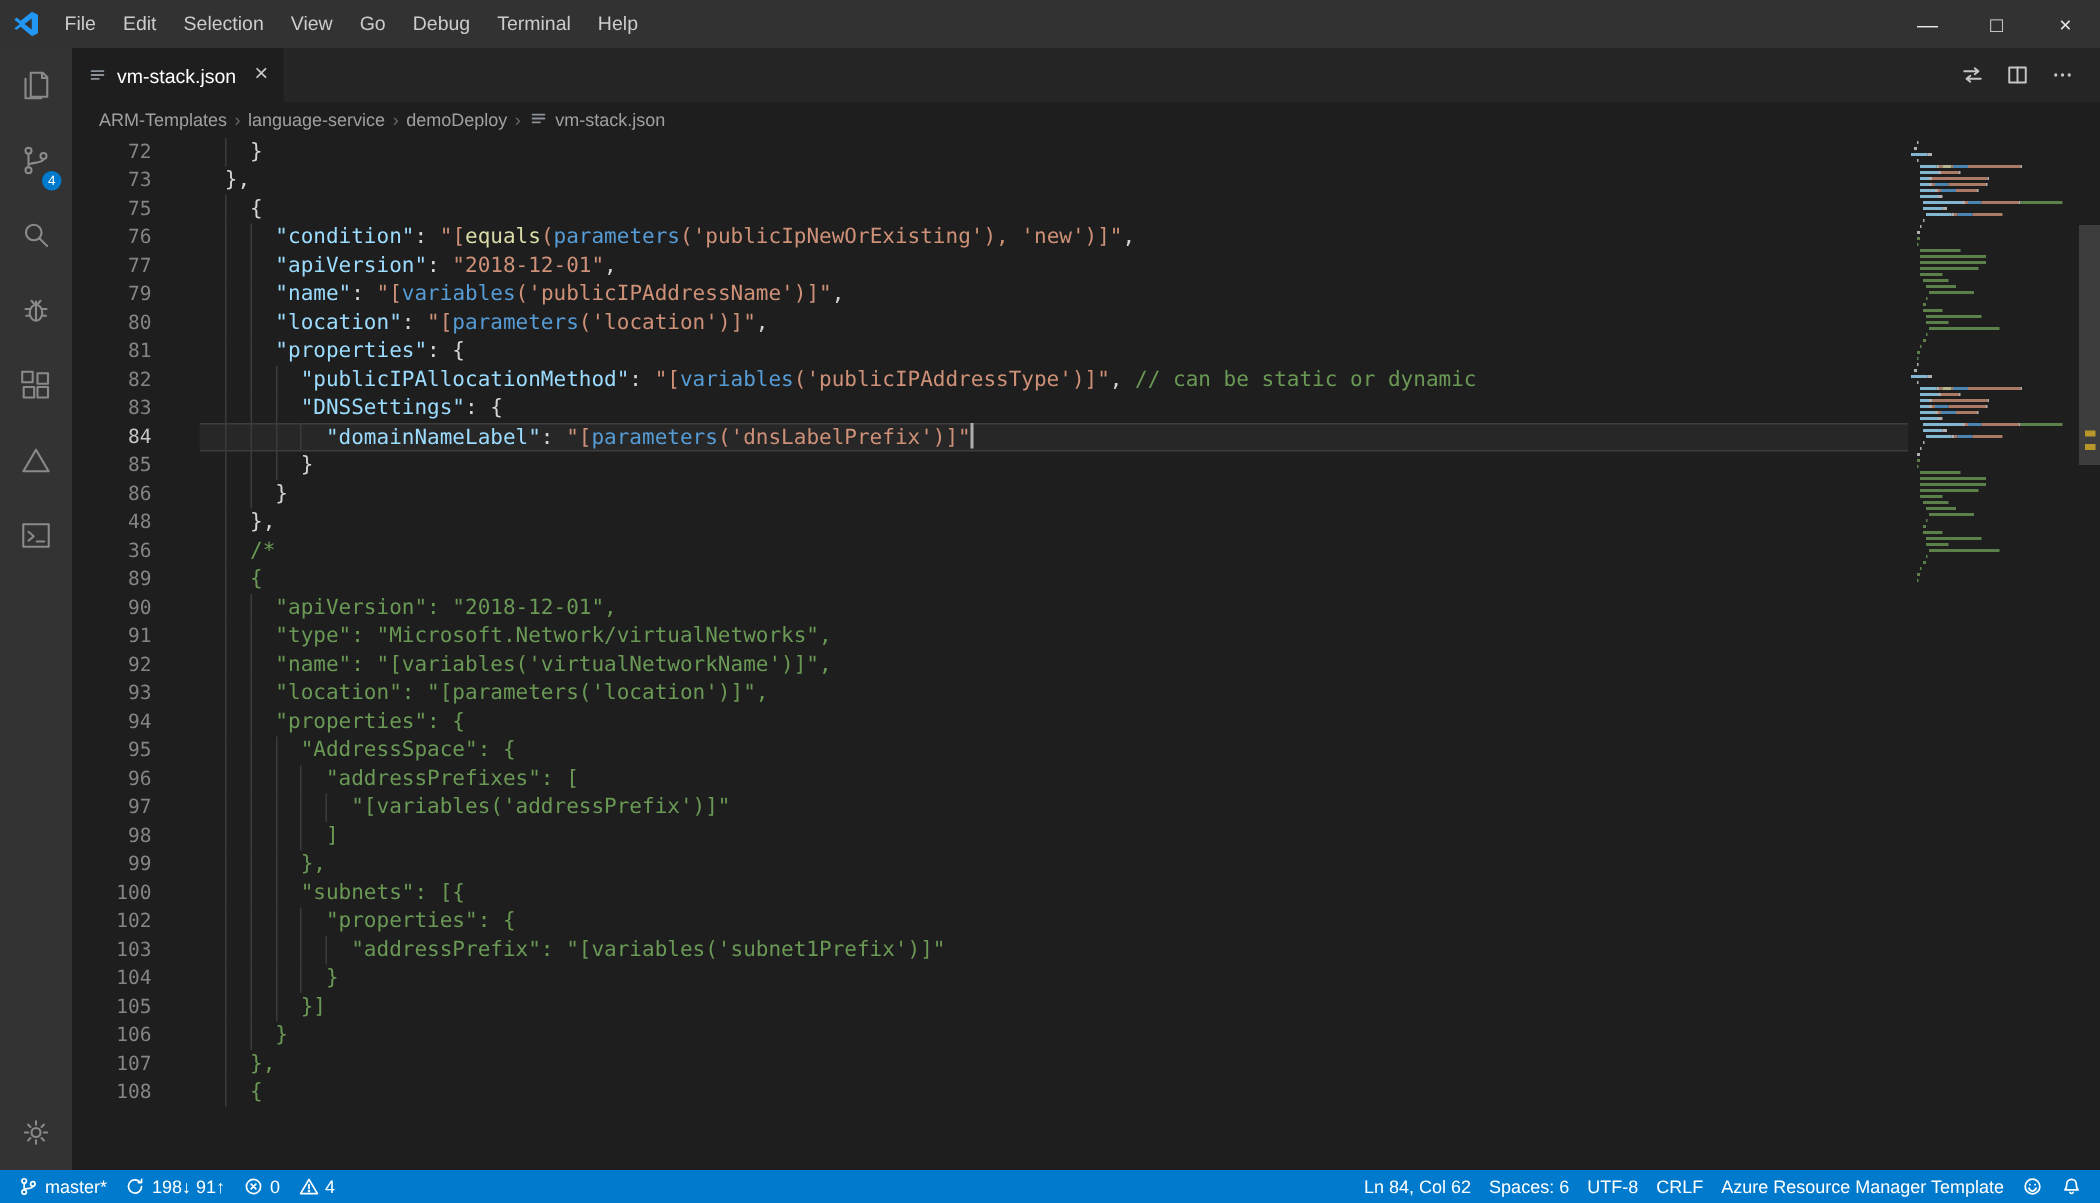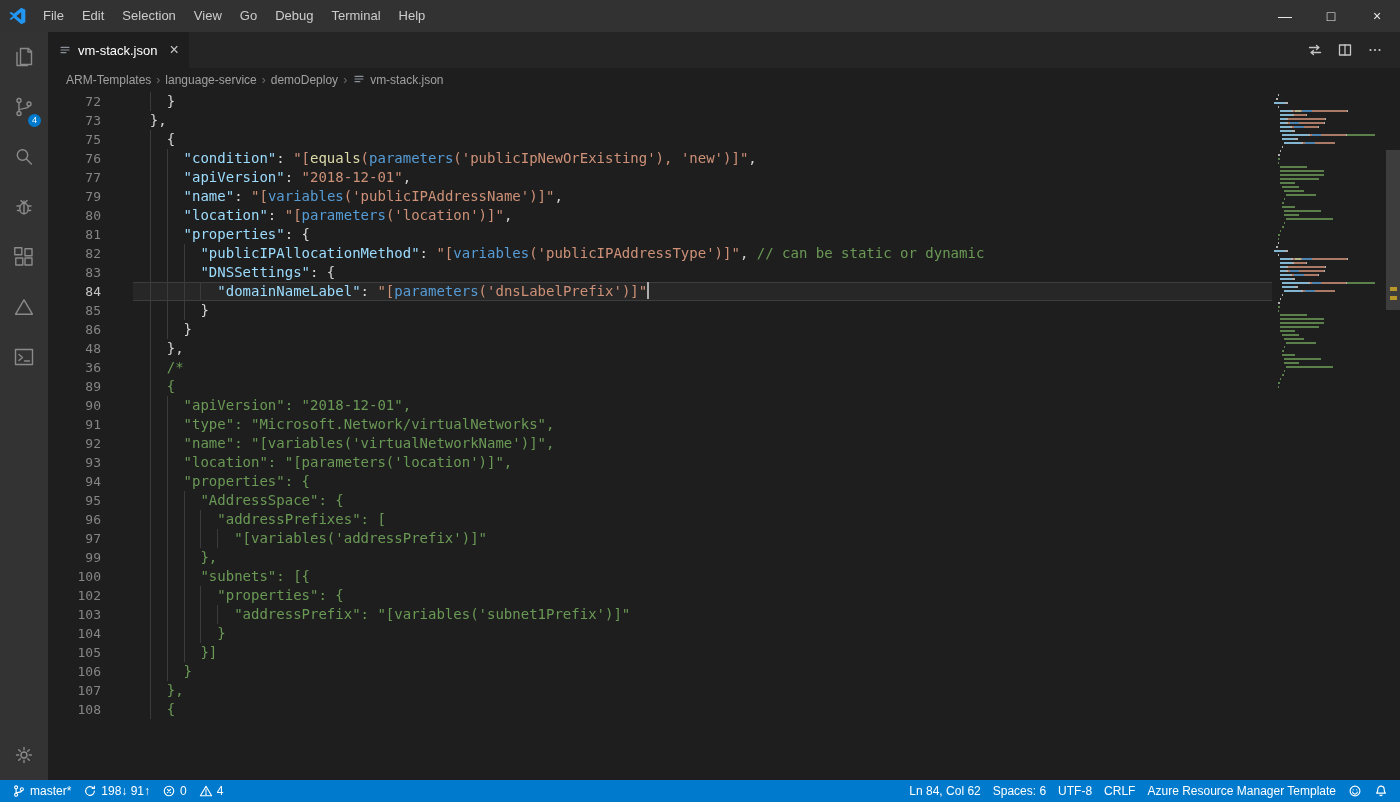--- a/index.html
+++ b/index.html
@@ -232,20 +232,21 @@
             <div class="row"><span class="ln">36</span><span class="gut"></span><div class="codearea"><div class="guide" style="left: 16.86px;"></div><span class="tk-c">    /*</span></div></div>
             <div class="row"><span class="ln">89</span><span class="gut"></span><div class="codearea"><div class="guide" style="left: 16.86px;"></div><span class="tk-c">    {</span></div></div>
             <div class="row"><span class="ln">90</span><span class="gut"></span><div class="codearea"><div class="guide" style="left: 16.86px;"></div><div class="guide" style="left: 33.72px;"></div><span class="tk-c">      "apiVersion": "2018-12-01",</span></div></div>
             <div class="row"><span class="ln">91</span><span class="gut"></span><div class="codearea"><div class="guide" style="left: 16.86px;"></div><div class="guide" style="left: 33.72px;"></div><span class="tk-c">      "type": "Microsoft.Network/virtualNetworks",</span></div></div>
             <div class="row"><span class="ln">92</span><span class="gut"></span><div class="codearea"><div class="guide" style="left: 16.86px;"></div><div class="guide" style="left: 33.72px;"></div><span class="tk-c">      "name": "[variables('virtualNetworkName')]",</span></div></div>
             <div class="row"><span class="ln">93</span><span class="gut"></span><div class="codearea"><div class="guide" style="left: 16.86px;"></div><div class="guide" style="left: 33.72px;"></div><span class="tk-c">      "location": "[parameters('location')]",</span></div></div>
             <div class="row"><span class="ln">94</span><span class="gut"></span><div class="codearea"><div class="guide" style="left: 16.86px;"></div><div class="guide" style="left: 33.72px;"></div><span class="tk-c">      "properties": {</span></div></div>
             <div class="row"><span class="ln">95</span><span class="gut"></span><div class="codearea"><div class="guide" style="left: 16.86px;"></div><div class="guide" style="left: 33.72px;"></div><div class="guide" style="left: 50.58px;"></div><span class="tk-c">        "AddressSpace": {</span></div></div>
             <div class="row"><span class="ln">96</span><span class="gut"></span><div class="codearea"><div class="guide" style="left: 16.86px;"></div><div class="guide" style="left: 33.72px;"></div><div class="guide" style="left: 50.58px;"></div><div class="guide" style="left: 67.44px;"></div><span class="tk-c">          "addressPrefixes": [</span></div></div>
             <div class="row"><span class="ln">97</span><span class="gut"></span><div class="codearea"><div class="guide" style="left: 16.86px;"></div><div class="guide" style="left: 33.72px;"></div><div class="guide" style="left: 50.58px;"></div><div class="guide" style="left: 67.44px;"></div><div class="guide" style="left: 84.3px;"></div><span class="tk-c">            "[variables('addressPrefix')]"</span></div></div>
+            <div class="row"><span class="ln">98</span><span class="gut"></span><div class="codearea"><div class="guide" style="left: 16.86px;"></div><div class="guide" style="left: 33.72px;"></div><div class="guide" style="left: 50.58px;"></div><div class="guide" style="left: 67.44px;"></div><span class="tk-c">          ]</span></div></div>
             <div class="row"><span class="ln">99</span><span class="gut"></span><div class="codearea"><div class="guide" style="left: 16.86px;"></div><div class="guide" style="left: 33.72px;"></div><div class="guide" style="left: 50.58px;"></div><span class="tk-c">        },</span></div></div>
             <div class="row"><span class="ln">100</span><span class="gut"></span><div class="codearea"><div class="guide" style="left: 16.86px;"></div><div class="guide" style="left: 33.72px;"></div><div class="guide" style="left: 50.58px;"></div><span class="tk-c">        "subnets": [{</span></div></div>
             <div class="row"><span class="ln">102</span><span class="gut"></span><div class="codearea"><div class="guide" style="left: 16.86px;"></div><div class="guide" style="left: 33.72px;"></div><div class="guide" style="left: 50.58px;"></div><div class="guide" style="left: 67.44px;"></div><span class="tk-c">          "properties": {</span></div></div>
             <div class="row"><span class="ln">103</span><span class="gut"></span><div class="codearea"><div class="guide" style="left: 16.86px;"></div><div class="guide" style="left: 33.72px;"></div><div class="guide" style="left: 50.58px;"></div><div class="guide" style="left: 67.44px;"></div><div class="guide" style="left: 84.3px;"></div><span class="tk-c">            "addressPrefix": "[variables('subnet1Prefix')]"</span></div></div>
             <div class="row"><span class="ln">104</span><span class="gut"></span><div class="codearea"><div class="guide" style="left: 16.86px;"></div><div class="guide" style="left: 33.72px;"></div><div class="guide" style="left: 50.58px;"></div><div class="guide" style="left: 67.44px;"></div><span class="tk-c">          }</span></div></div>
             <div class="row"><span class="ln">105</span><span class="gut"></span><div class="codearea"><div class="guide" style="left: 16.86px;"></div><div class="guide" style="left: 33.72px;"></div><div class="guide" style="left: 50.58px;"></div><span class="tk-c">        }]</span></div></div>
             <div class="row"><span class="ln">106</span><span class="gut"></span><div class="codearea"><div class="guide" style="left: 16.86px;"></div><div class="guide" style="left: 33.72px;"></div><span class="tk-c">      }</span></div></div>
             <div class="row"><span class="ln">107</span><span class="gut"></span><div class="codearea"><div class="guide" style="left: 16.86px;"></div><span class="tk-c">    },</span></div></div>
             <div class="row"><span class="ln">108</span><span class="gut"></span><div class="codearea"><div class="guide" style="left: 16.86px;"></div><span class="tk-c">    {</span></div></div>
           </div>

